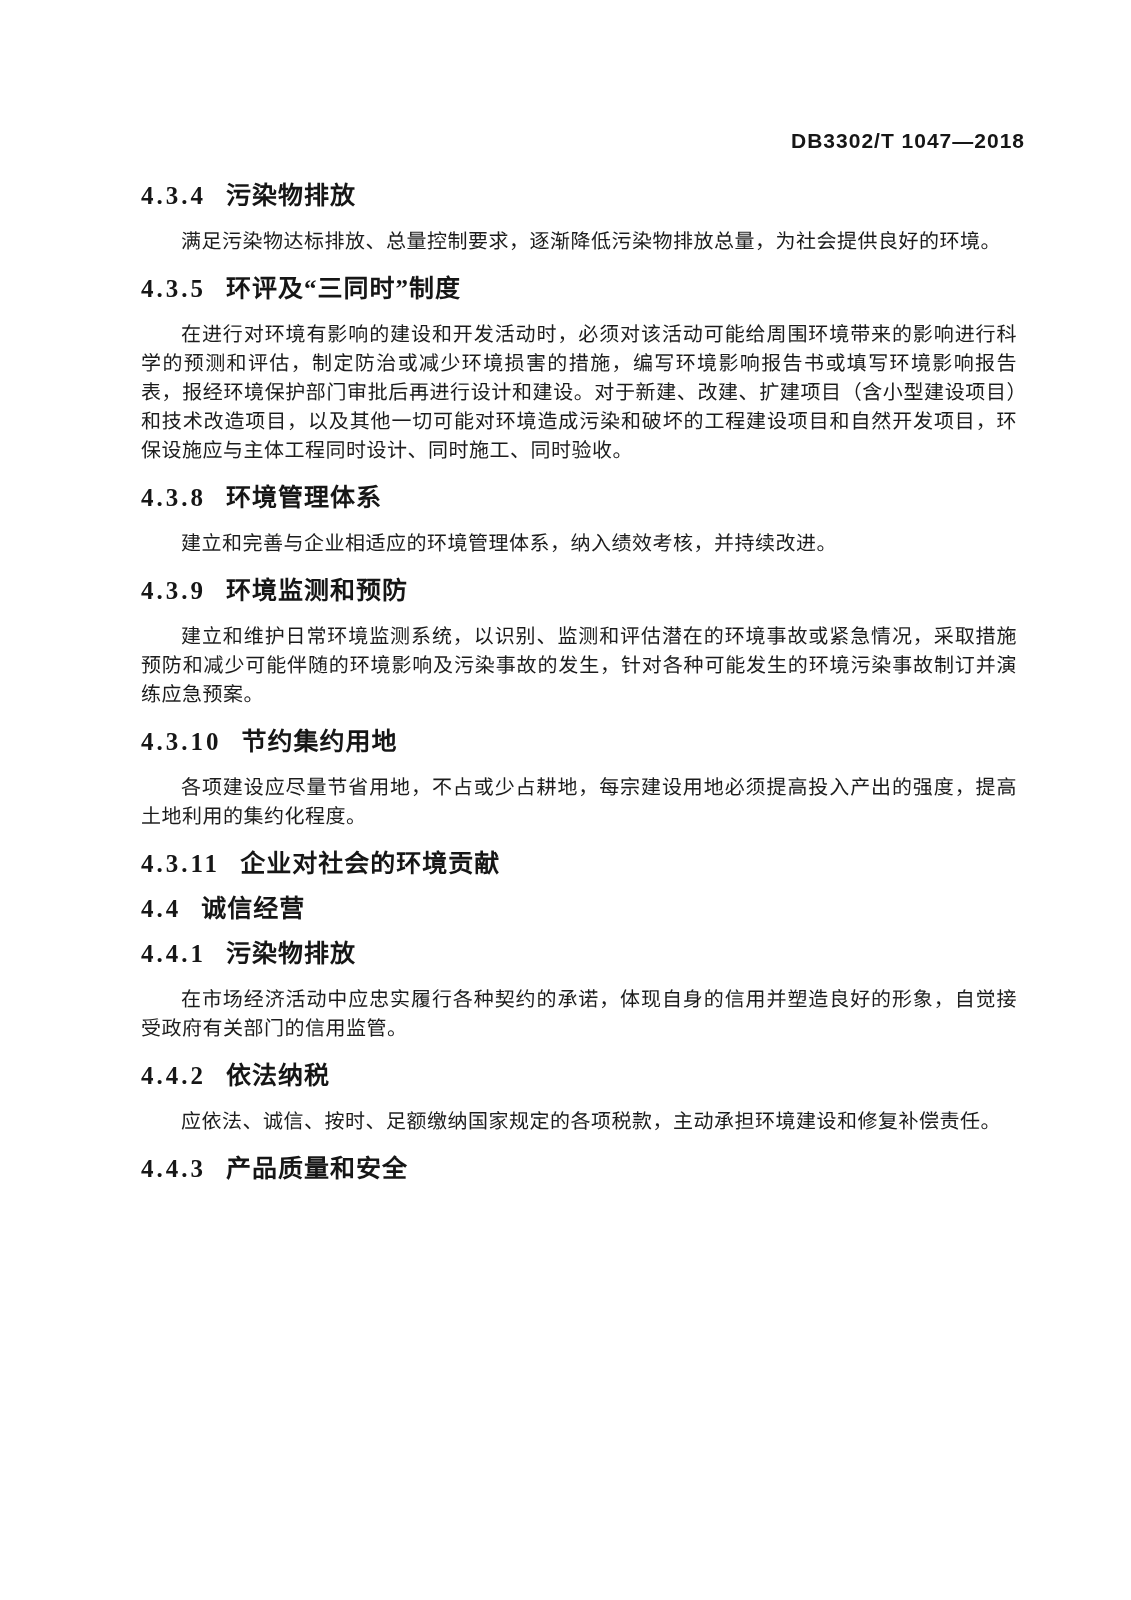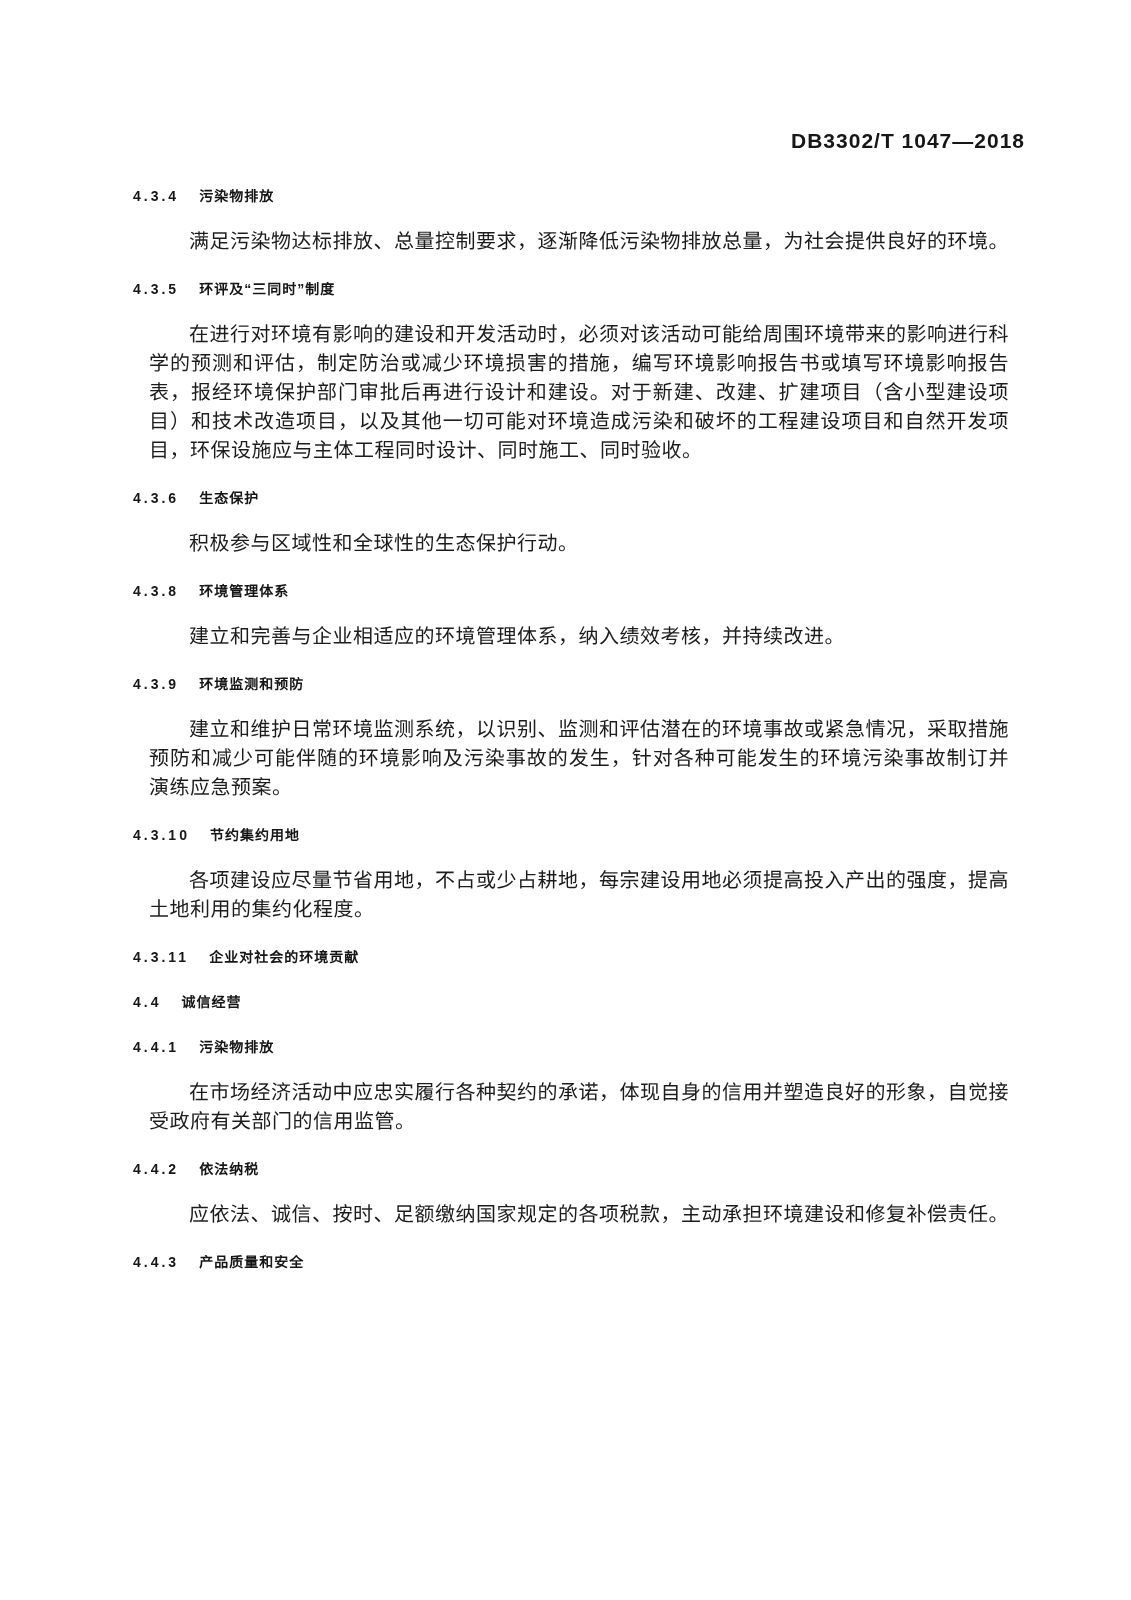--- a/index.html
+++ b/index.html
@@ -22,44 +22,44 @@
     text-align: right;
     font-family: "Liberation Sans", "DejaVu Sans", sans-serif;
     font-weight: 600;
     font-size: 21px;
     line-height: 22px;
     letter-spacing: 1px;
     color: #161616;
     margin: 0 0 32px 0;
   }
   .sec-heading {
-    font-family: Liberation Sans, sans-serif;
-    font-size: 14px;
+    font-family: Liberation Serif, serif;
+    font-size: 25px;
     line-height: 24px;
     font-weight: bold;
     color: #161616;
-    margin: 21px 0 19px 0;
+    margin: 21px 0 19px 8px;
   }
   .sec-num {
     letter-spacing: 3px;
     margin-right: 20px;
     font-weight: bold;
   }
   .sec-title {
     letter-spacing: 1px;
   }
   .sec-para {
     font-family: "Liberation Serif", "DejaVu Serif", serif;
     font-size: 20px;
     line-height: 29px;
     text-align: justify;
     text-indent: 2em;
     letter-spacing: 0.5px;
     color: #1c1c1c;
-    margin: 16px;
+    margin: 8px;
   }
   .page-footer {
     position: absolute;
     top: 1462px;
     right: 121px;
     font-family: "Liberation Serif", "DejaVu Serif", serif;
     font-size: 20px;
     color: #333333;
   }
 </style>
@@ -81,26 +81,20 @@
       <p class="sec-para">满足污染物达标排放、总量控制要求，逐渐降低污染物排放总量，为社会提供良好的环境。</p>
     </section>
 
     <section>
       <h2 class="sec-heading">
         <span class="sec-num">4.3.5</span><span class="sec-title">环评及“三同时”制度</span>
       </h2>
       <p class="sec-para">在进行对环境有影响的建设和开发活动时，必须对该活动可能给周围环境带来的影响进行科学的预测和评估，制定防治或减少环境损害的措施，编写环境影响报告书或填写环境影响报告表，报经环境保护部门审批后再进行设计和建设。对于新建、改建、扩建项目（含小型建设项目）和技术改造项目，以及其他一切可能对环境造成污染和破坏的工程建设项目和自然开发项目，环保设施应与主体工程同时设计、同时施工、同时验收。</p>
     </section>
 
-    <section>
-      <h2 class="sec-heading">
-        <span class="sec-num">4.3.6</span><span class="sec-title">生态保护</span>
-      </h2>
-      <p class="sec-para">积极参与区域性和全球性的生态保护行动。</p>
-    </section>
 
 
     <section>
       <h2 class="sec-heading">
         <span class="sec-num">4.3.8</span><span class="sec-title">环境管理体系</span>
       </h2>
       <p class="sec-para">建立和完善与企业相适应的环境管理体系，纳入绩效考核，并持续改进。</p>
     </section>
 
     <section>

